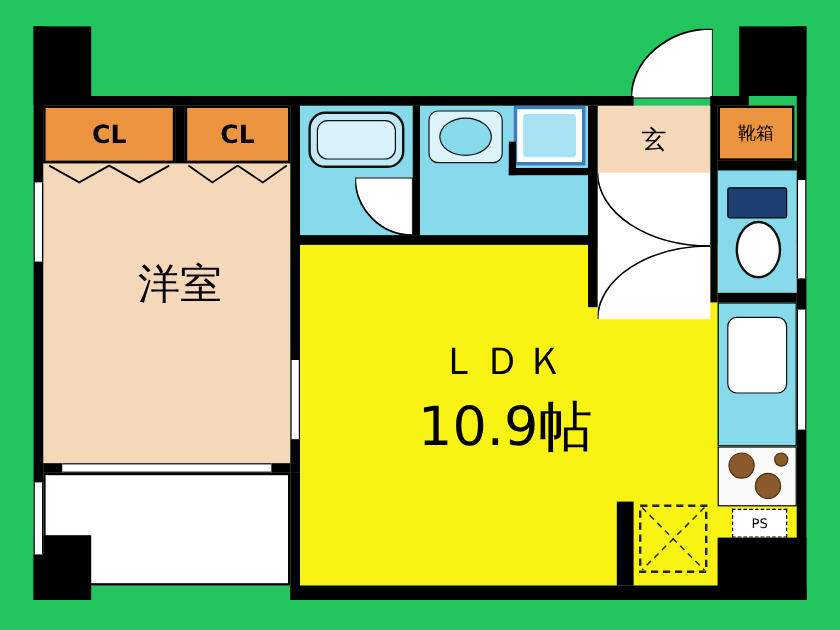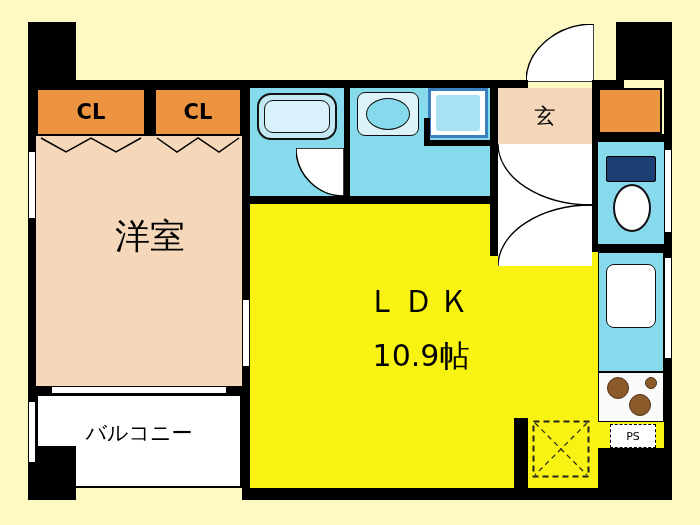--- a/index.html
+++ b/index.html
@@ -1,18 +1,18 @@
 <!DOCTYPE html>
 <html><head>
 <meta charset="utf-8">
 <style>
   *{margin:0;padding:0;box-sizing:border-box}
   html,body{background:#ffffff}
   body{font-family:"DejaVu Sans","Liberation Sans",sans-serif;color:#000}
-  #plan{position:relative;width:700px;height:525px;background:#fef9c3;overflow:hidden}
+  #plan{position:relative;width:700px;height:525px;background:#22c55e;overflow:hidden}
   .abs{position:absolute}
   .wall{position:absolute;background:#000}
   .floor{position:absolute}
   .label{position:absolute;display:flex;align-items:center;justify-content:center;text-align:center;color:#000;white-space:nowrap}
   .gapv{position:absolute;background:#fff;border-left:1px solid #000;border-right:1px solid #000}
   .gaph{position:absolute;background:#fff;border-top:1px solid #000;border-bottom:1px solid #000}
 </style>
 </head>
 <body>
 
@@ -106,30 +106,30 @@
     <span>CL</span>
   </div>
 
   <div class="label" style="left:36px;top:210px;width:228px;height:52px;font-size:35px">
     <span>洋室</span>
   </div>
 
   <div class="label" style="left:250px;top:276px;width:342px;height:52px;font-size:32px;letter-spacing:4px">
     <span>ＬＤＫ</span>
   </div>
-  <div class="label" style="left:250px;top:330px;width:342px;height:52px;font-size:30px">
+  <div class="label" style="left:250px;top:330px;width:342px;height:52px;font-size:45px">
     <span>10.9帖</span>
   </div>
 
-  <div class="label" style="left:36px;top:416px;width:206px;height:34px;font-size:21px">
-    <span>バルコニー</span>
-  </div>
 
   <div class="label" style="left:498px;top:92px;width:94px;height:48px;font-size:21px">
     <span>玄</span>
   </div>
 
+  <div class="label" style="left:598px;top:88px;width:64px;height:46px;font-size:15px">
+    <span>靴箱</span>
+  </div>
 
   <div class="label" style="left:610px;top:424px;width:46px;height:24px;font-size:11px">
     <span>PS</span>
   </div>
 
 </div>
 
 </body></html>

